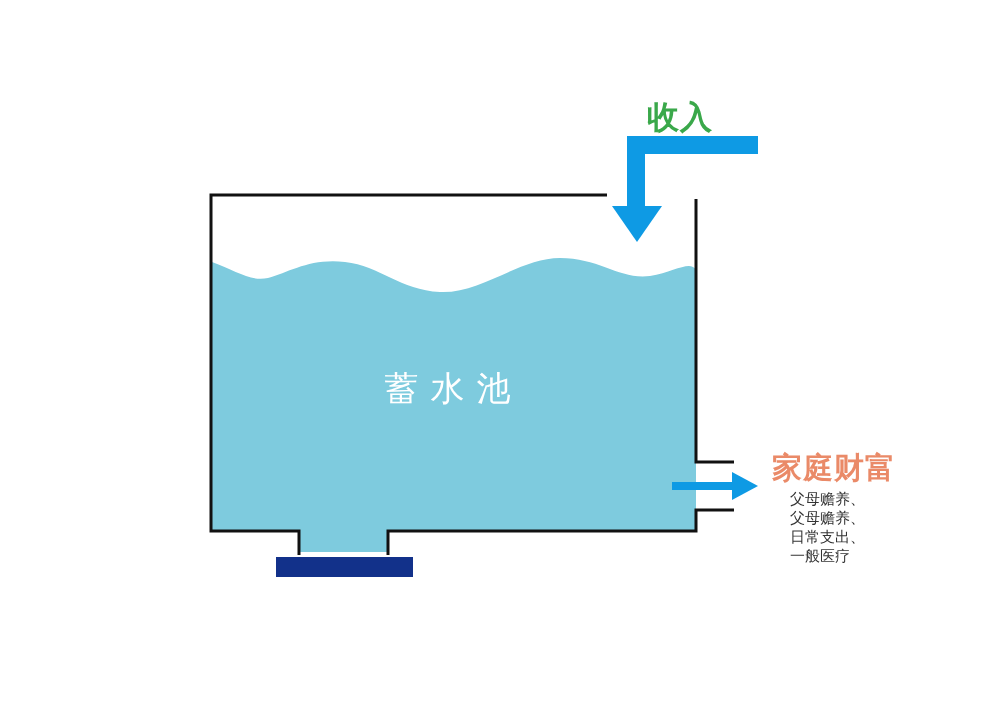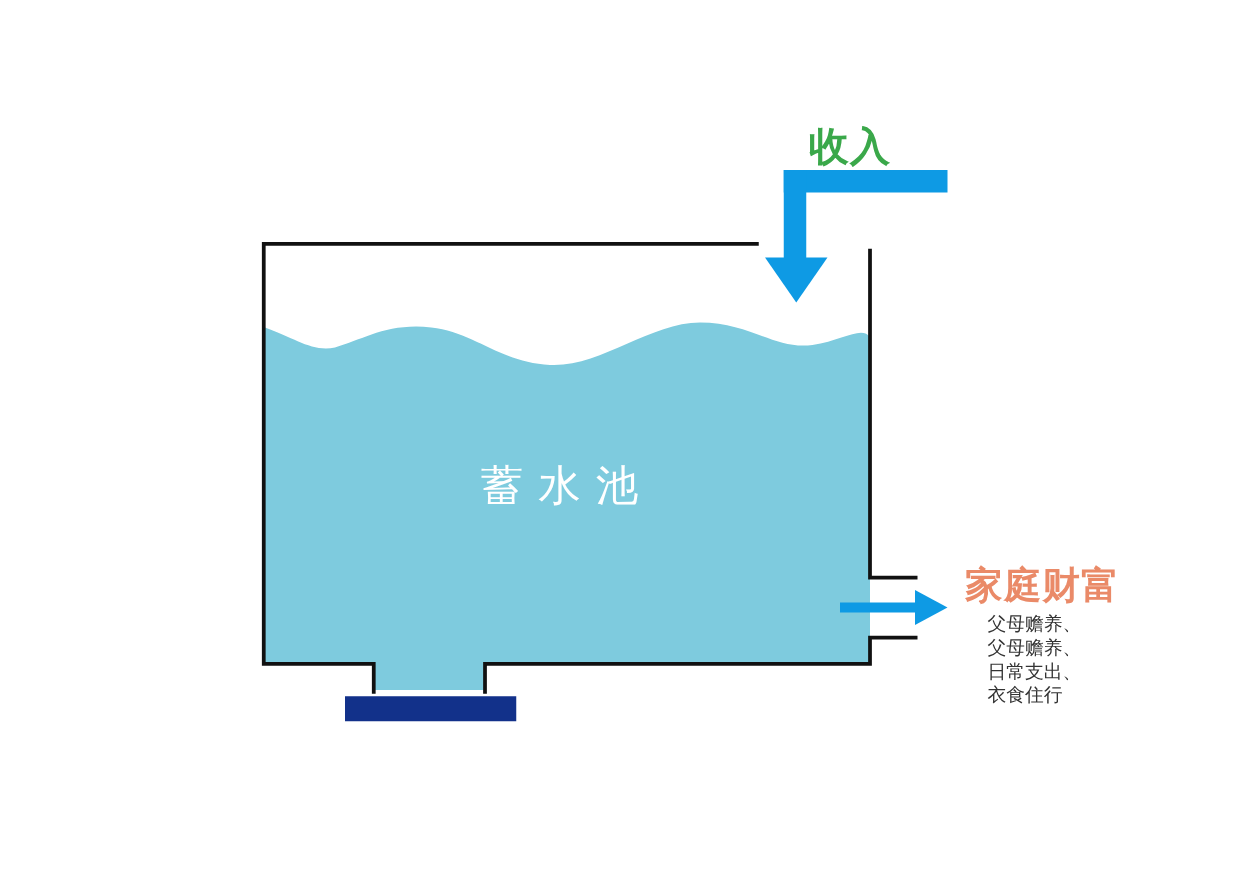--- a/index.html
+++ b/index.html
@@ -50,14 +50,14 @@
 
 <div class="pool-text">
   <div class="label pool-line2">蓄水池</div>
 </div>
 
 <div class="label expense-label">家庭财富</div>
 <div class="label expense-items">
   <div>父母赡养、</div>
   <div>父母赡养、</div>
   <div>日常支出、</div>
-  <div>衣食住行</div>
+  <div>一般医疗</div>
 </div>
 
 </body></html>

